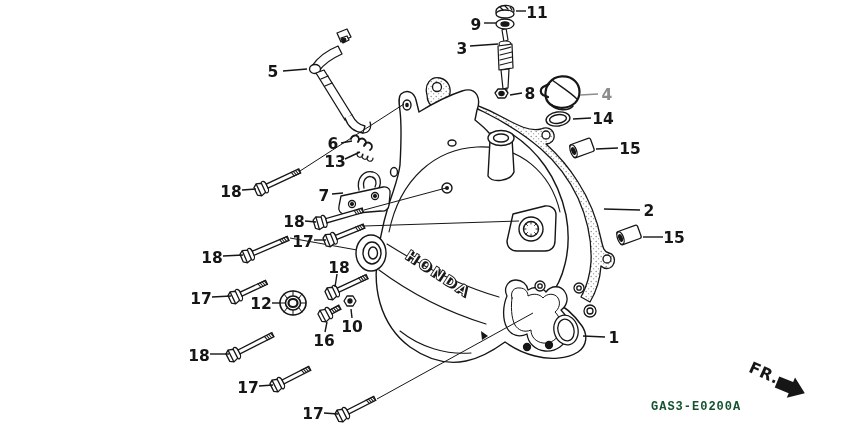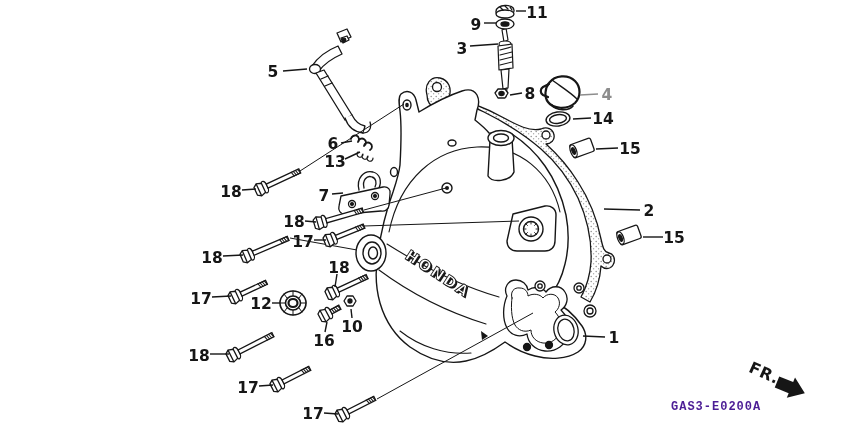--- a/index.html
+++ b/index.html
@@ -17,21 +17,21 @@
   .leader.muted{stroke:#8d8d8d;}
   .assocline{stroke:#161616;stroke-width:1;}
   .fr-label{
     position:absolute;left:750px;top:357px;
     font-size:16px;font-weight:700;letter-spacing:0.5px;color:#161616;
     transform:rotate(24deg);transform-origin:left center;
   }
   .diagram-code{
     position:absolute;left:651px;top:400px;
     font-family:"Liberation Mono","DejaVu Sans Mono",monospace;
-    font-size:12px;font-weight:700;letter-spacing:1px;color:#4c1d95;margin-left:20px;
+    font-size:12px;font-weight:700;letter-spacing:1px;color:#14532d;
   }
 </style>
 </head>
 <body>
 
 <div class="stage">
   <svg width="850" height="425" viewBox="0 0 850 425">
     <defs>
       <pattern id="stip" width="5" height="5" patternUnits="userSpaceOnUse">
         <rect width="5" height="5" fill="#ffffff"></rect>

